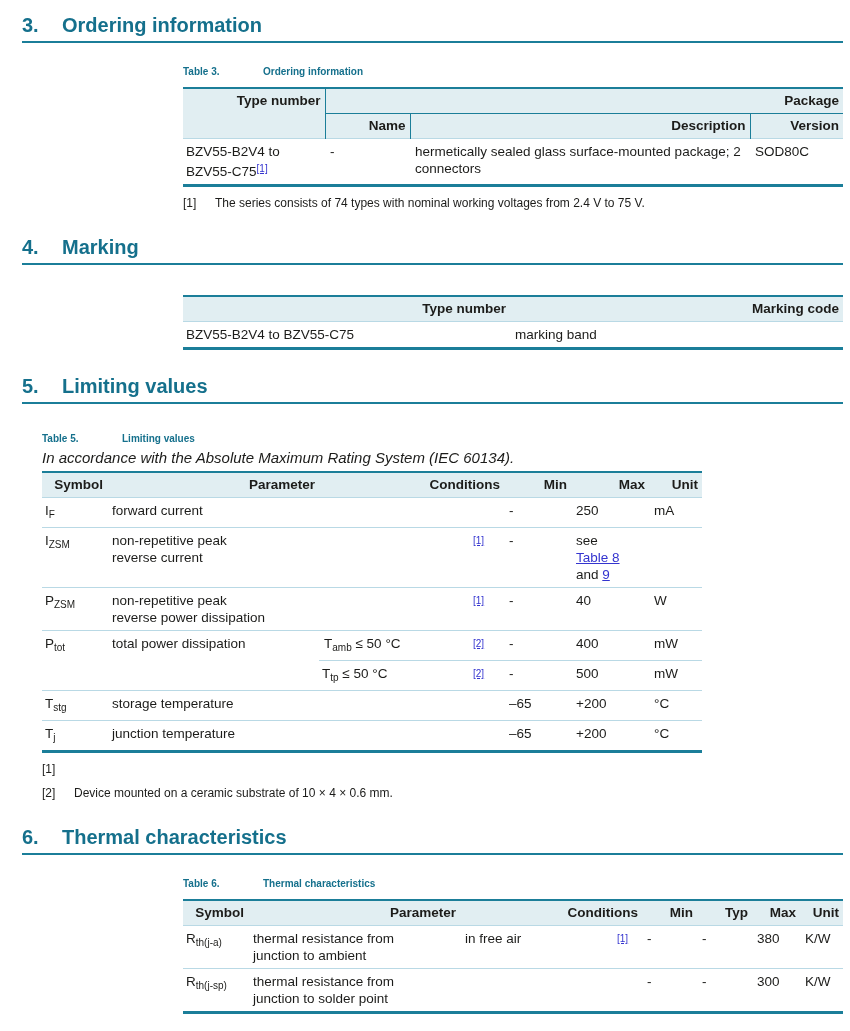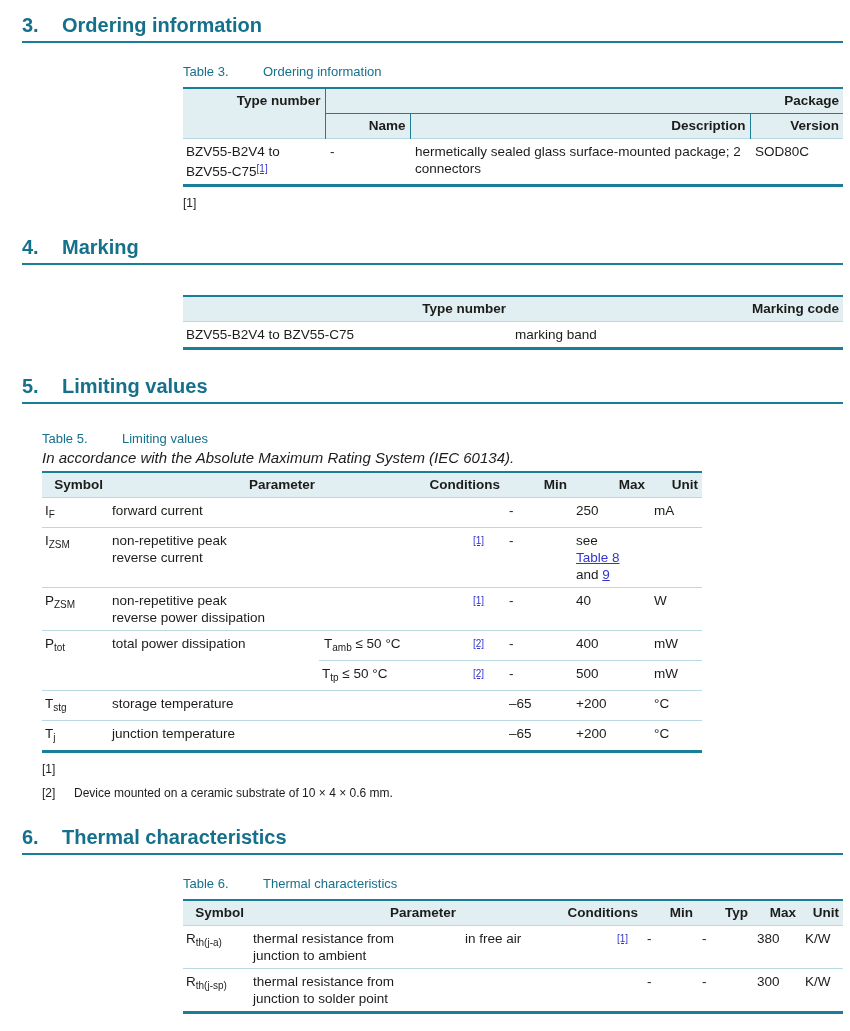--- a/index.html
+++ b/index.html
@@ -15,21 +15,21 @@
   body{font-family:"Liberation Sans","DejaVu Sans",sans-serif;color:var(--ink);}
   .page{width:850px;height:1031px;background:#fff;padding:12px 7px 0 22px;overflow:hidden;}
 
   .section{margin-top:0;}
   .section + .section{margin-top:23px;}
   .sec-head{display:flex;align-items:baseline;font-size:20px;font-weight:bold;color:var(--teal-text);line-height:26px;}
   .sec-num{width:40px;flex:0 0 40px;}
   .sec-rule{border:none;border-top:2px solid var(--teal-line);margin-top:3px;}
 
   .tbl-block{margin-left:161px;margin-top:21px;width:660px;}
-  .tbl-title{font-size:13px;font-weight:normal;color:var(--teal-text);line-height:16px;}
+  .tbl-title{font-size:10px;font-weight:bold;color:var(--teal-text);line-height:16px;}
   .tbl-label{display:inline-block;width:80px;}
   .tbl-subtitle{font-style:italic;font-size:15px;line-height:16px;margin-top:3px;}
   .tbl-host{margin-top:7px;}
 
   table.ds-table{border-collapse:collapse;table-layout:fixed;width:660px;
     border-top:2px solid var(--teal-line);border-bottom:3px solid var(--teal-line);
     font-size:13.5px;}
   .ds-table td{vertical-align:top;text-align:left;line-height:17px;padding:4px 4px 4px 5px;word-wrap:break-word;}
   .ds-table td:first-child{padding-left:3px;}
   .ds-table thead td{background:var(--hdr-bg);font-weight:bold;padding-top:3px;padding-bottom:4px;text-align:right;}
@@ -93,20 +93,21 @@
                 <td><span>-</span></td>
                 <td><span>hermetically sealed glass surface-mounted package; 2 connectors</span></td>
                 <td><span>SOD80C</span></td>
               </tr>
             </tbody>
           </table>
         </div>
       <div class="fnotes">
           <div class="fnrow">
             <span class="fnmark">[1]</span>
+            <span class="fntext"><span>The series consists of 74 types with nominal working voltages from 2.4 V to 75 V.</span></span>
           </div>
         </div>
     </div>
   </div>
 
   <div class="section">
     <div class="sec-head">
       <span class="sec-num">4.</span>
       <span class="sec-title">Marking</span>
     </div>

